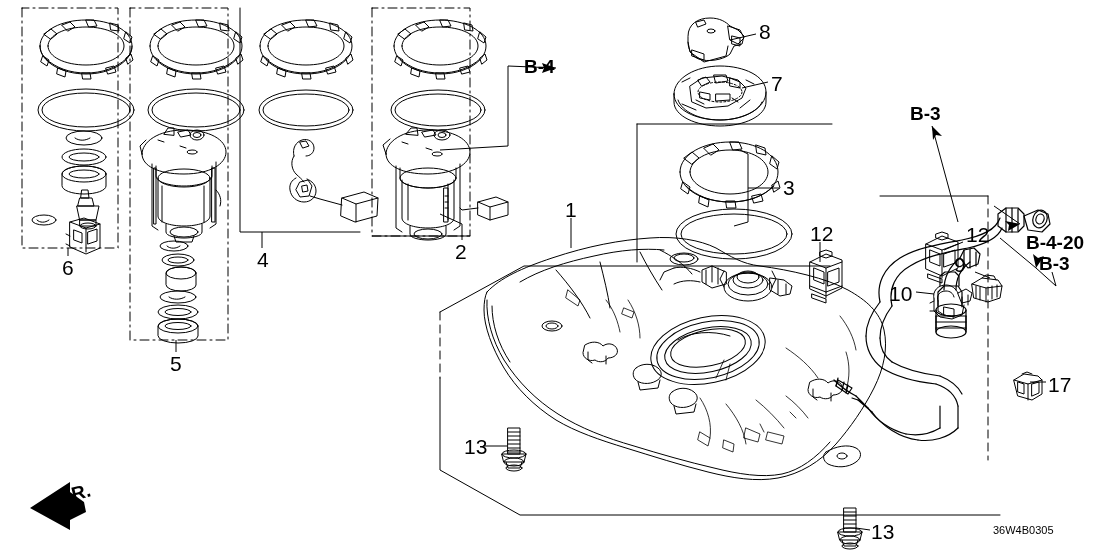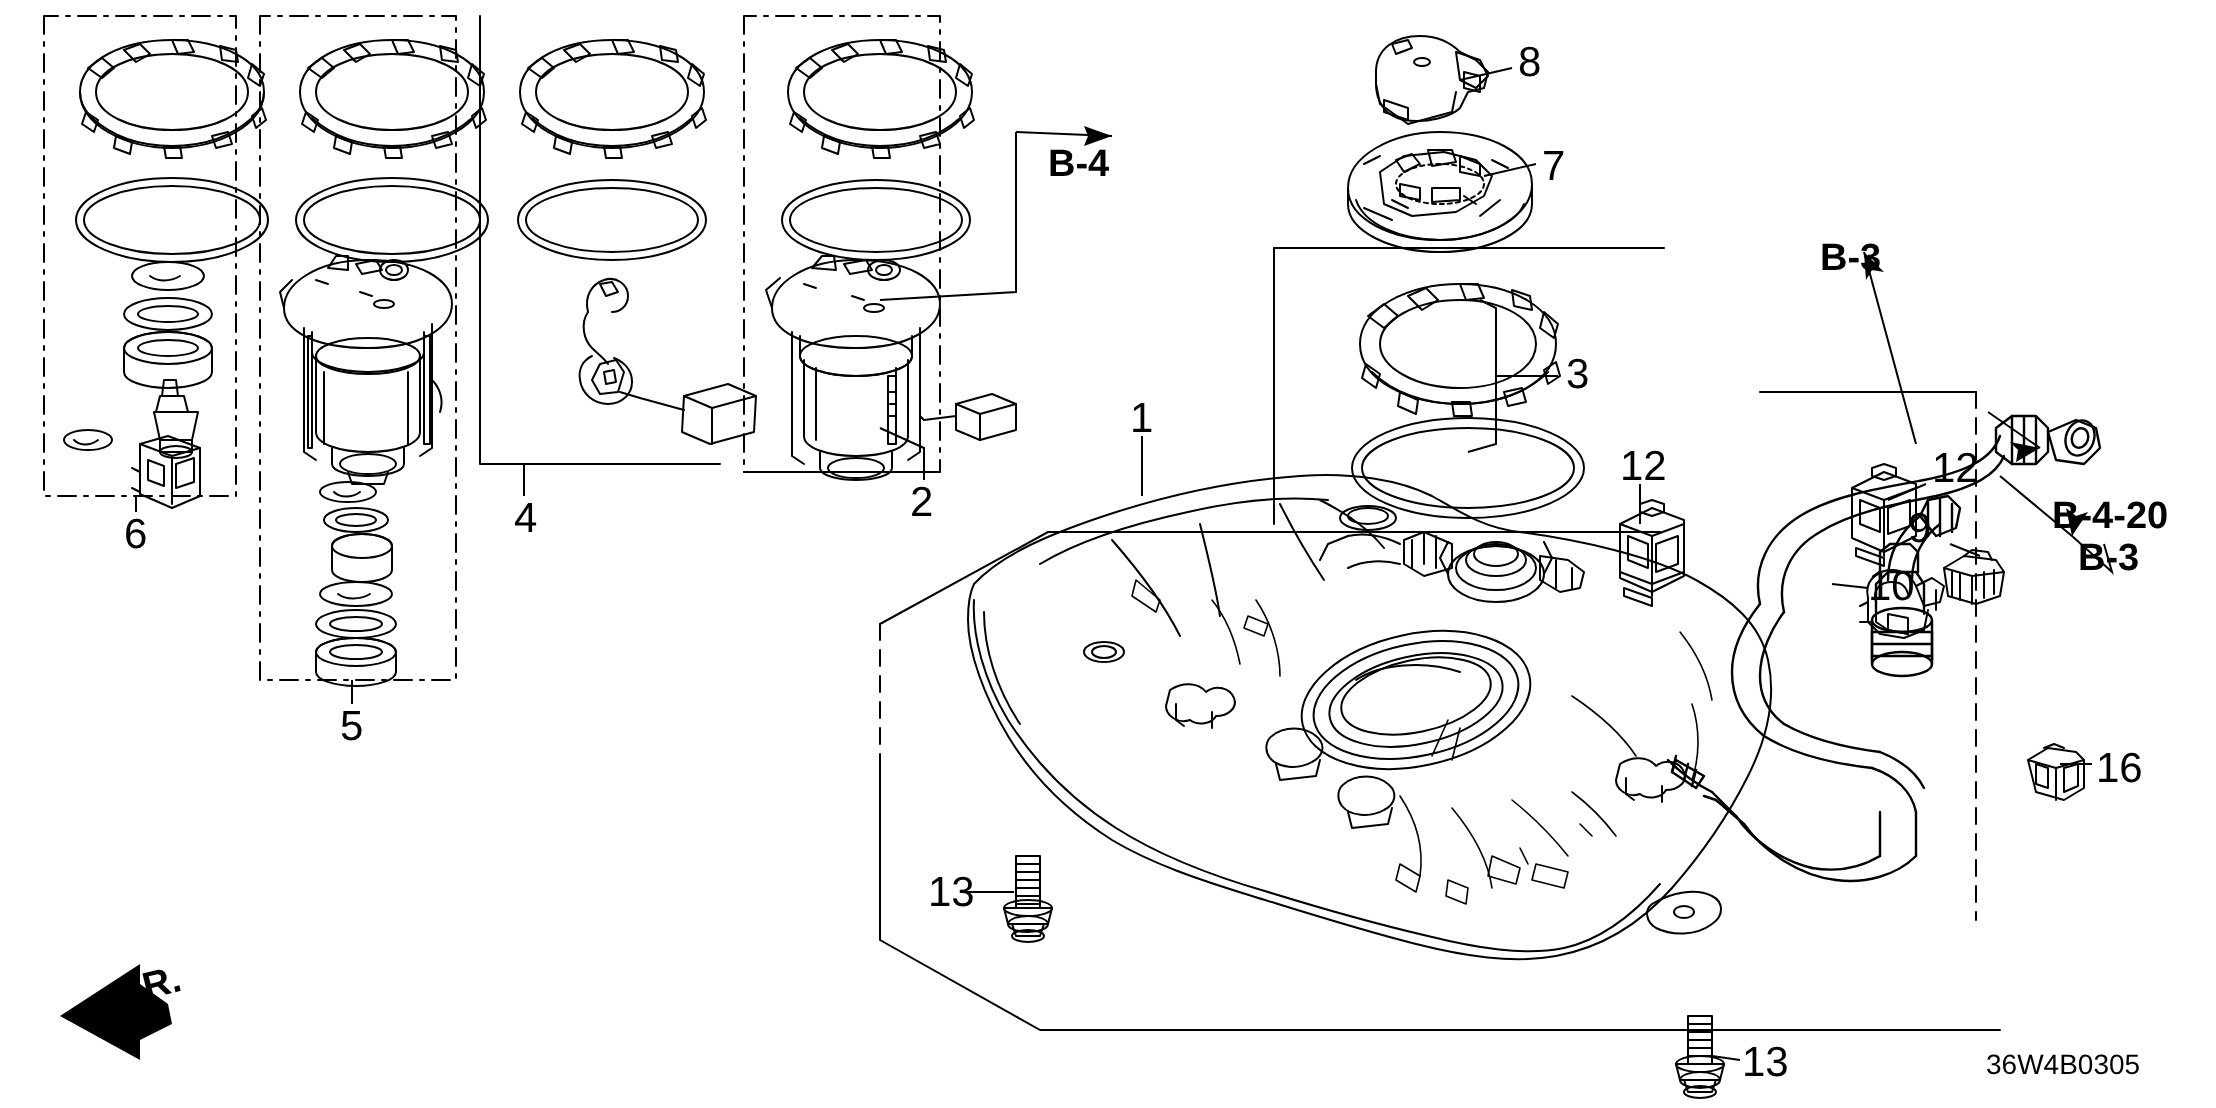--- a/index.html
+++ b/index.html
@@ -2,22 +2,22 @@
 <html><head>
 <meta charset="utf-8">
 <title>Parts Diagram</title>
 <style>
   html,body{margin:0;padding:0;background:#ffffff;}
   body{font-family:"Liberation Sans", sans-serif;}
   #stage{position:relative;width:1108px;height:554px;background:#fff;overflow:hidden;}
   #stage svg.layer{position:absolute;left:0;top:0;width:1108px;height:554px;}
   .lbl{position:absolute;font-family:"Liberation Sans", sans-serif;color:#000;white-space:nowrap;}
   .num{font-size:21px;}
-  .bold{font-weight:bold;font-size:19px;letter-spacing:0px;margin-top:16px;}
-  .code{font-size:14px;}
+  .bold{font-weight:bold;font-size:19px;letter-spacing:0px;}
+  .code{font-size:11px;}
   .fr{font-weight:bold;font-size:19px;}
 </style>
 </head>
 <body>
 
 <div id="stage">
 
   <svg class="layer" viewBox="0 0 1108 554">
     <g fill="none" stroke="#000" stroke-width="1" stroke-linejoin="round" stroke-linecap="round">
 
@@ -516,22 +516,22 @@
 
   <div class="lbl num" style="left:565px;top:198px;">1</div>
   <div class="lbl num" style="left:455px;top:240px;">2</div>
   <div class="lbl num" style="left:783px;top:176px;">3</div>
   <div class="lbl num" style="left:257px;top:248px;">4</div>
   <div class="lbl num" style="left:170px;top:352px;">5</div>
   <div class="lbl num" style="left:62px;top:256px;">6</div>
   <div class="lbl num" style="left:771px;top:72px;">7</div>
   <div class="lbl num" style="left:759px;top:20px;">8</div>
   <div class="lbl num" style="left:954px;top:253px;">9</div>
-  <div class="lbl num" style="left:934px;top:282px;">10</div>
-  <div class="lbl num" style="left:1048px;top:373px;">16</div>
+  <div class="lbl num" style="left:889px;top:282px;">10</div>
+  <div class="lbl num" style="left:1048px;top:373px;">17</div>
   <div class="lbl num" style="left:810px;top:222px;">12</div>
   <div class="lbl num" style="left:966px;top:223px;">12</div>
   <div class="lbl num" style="left:464px;top:435px;">13</div>
   <div class="lbl num" style="left:871px;top:520px;">13</div>
 
   <div class="lbl bold" style="left:524px;top:56px;">B-4</div>
   <div class="lbl bold" style="left:910px;top:103px;">B-3</div>
   <div class="lbl bold" style="left:1026px;top:232px;">B-4-20</div>
   <div class="lbl bold" style="left:1039px;top:253px;">B-3</div>
 

